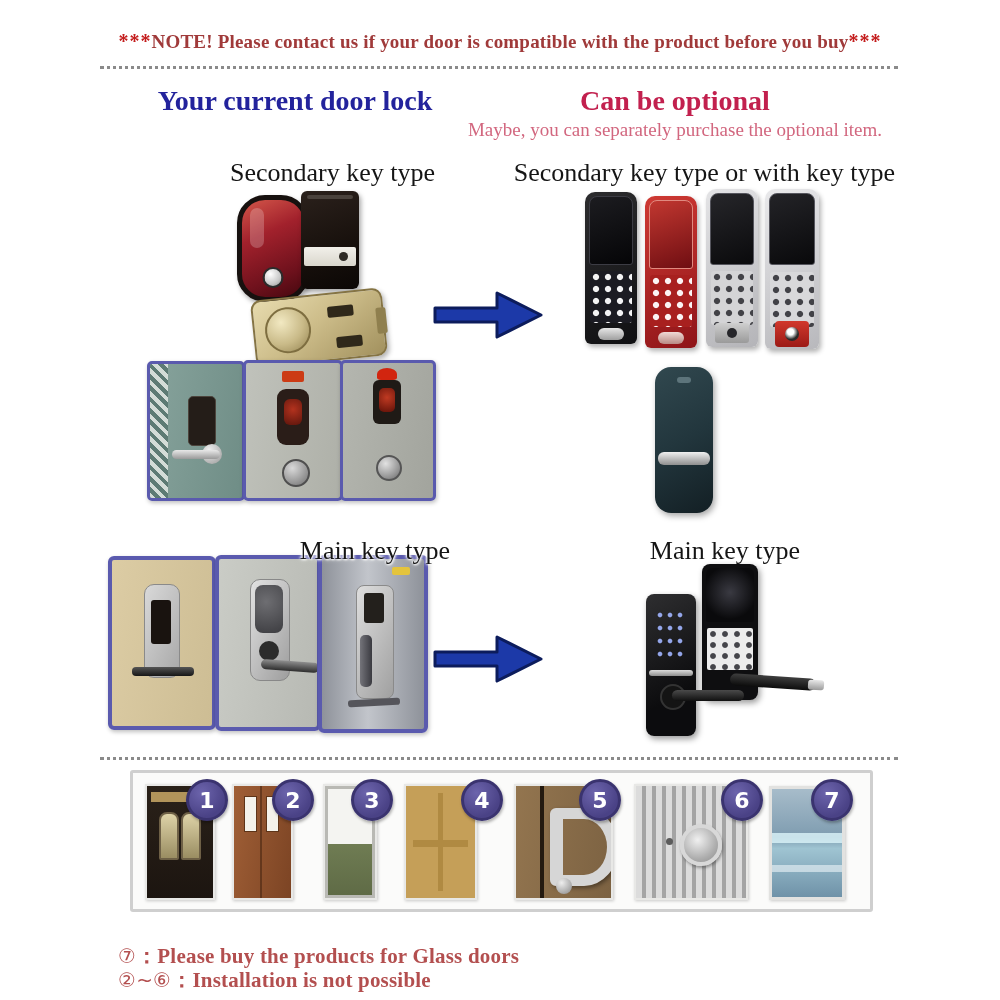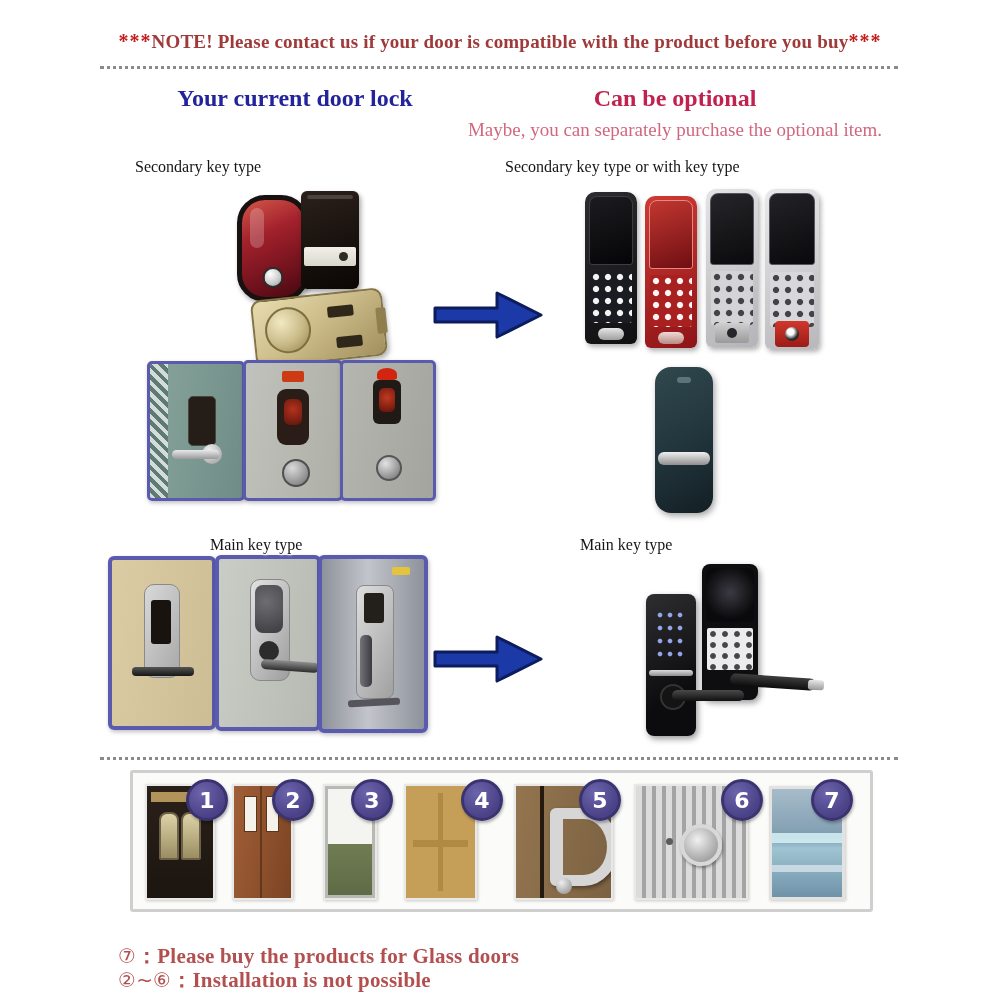--- a/index.html
+++ b/index.html
@@ -7,26 +7,26 @@
     position:relative;width:1000px;height:1000px;background:#ffffff;overflow:hidden;
     font-family:"Liberation Serif","DejaVu Serif",serif;color:#111;
   }
   
   .note{position:absolute;top:30px;left:0;width:1000px;text-align:center;font-size:19px;font-weight:bold;color:#a03a3a;letter-spacing:.2px;}
   .note .stars{color:#c41f1f;font-weight:bold;letter-spacing:1px;font-size:20px;}
   .dotted{position:absolute;left:100px;width:798px;border-top:3px dotted #8a8a8a;height:0;}
   .dotted.top{top:66px;}
   .dotted.mid{top:757px;}
   
-  .col-title{position:absolute;top:85px;font-size:24px;font-weight:bold;text-align:center;}
+  .col-title{position:absolute;top:85px;font-size:28px;font-weight:bold;text-align:center;}
   .col-title.left{left:135px;width:320px;color:#23239c;}
   .col-title.right{left:525px;width:300px;color:#c2204e;}
   .col-subtitle{position:absolute;top:119px;left:450px;width:450px;text-align:center;font-size:19px;color:#d2677f;}
   
-  .sec-heading{position:absolute;font-size:16px;color:#151515;text-align:left;white-space:nowrap;}
+  .sec-heading{position:absolute;font-size:26px;color:#151515;text-align:right;white-space:nowrap;}
   .h-sec-left{top:158px;left:135px;width:300px;}
   .h-sec-right{top:158px;left:505px;width:390px;}
   .h-main-left{top:536px;left:210px;width:240px;z-index:5;text-shadow:0 0 3px #fff,0 0 5px #fff,1px 1px 2px #fff,-1px -1px 2px #fff;}
   .h-main-right{top:536px;left:580px;width:220px;z-index:5;}
   
   .arrow{position:absolute;width:112px;height:62px;}
   .arrow.a1{left:433px;top:284px;}
   .arrow.a2{left:433px;top:628px;}
   
   .lock-red-oval{position:absolute;left:237px;top:195px;width:62px;height:97px;border-radius:28px;

